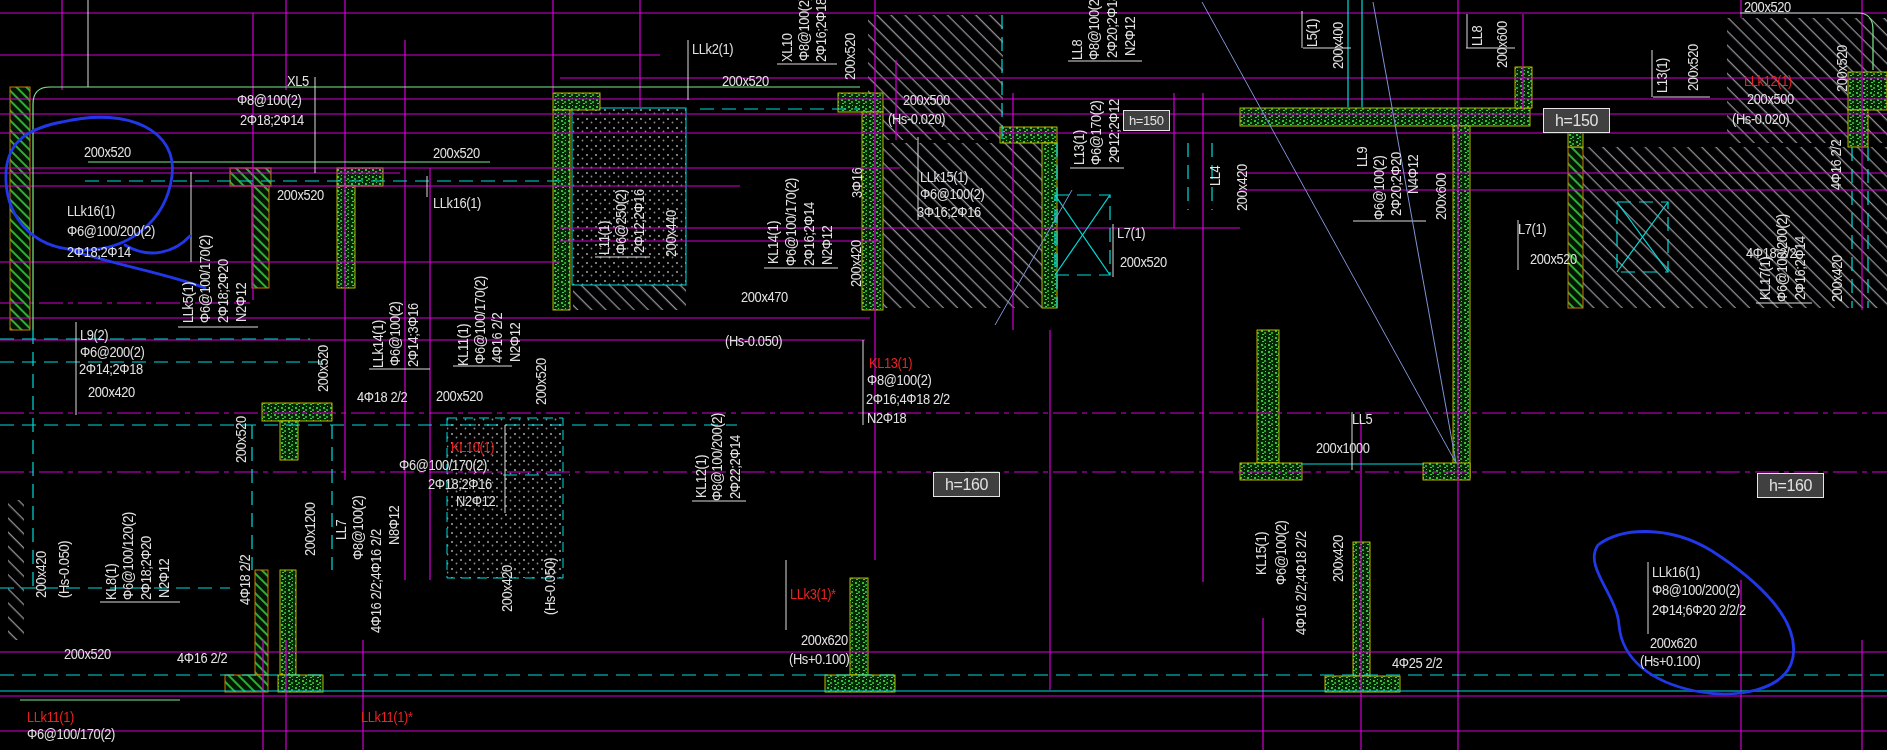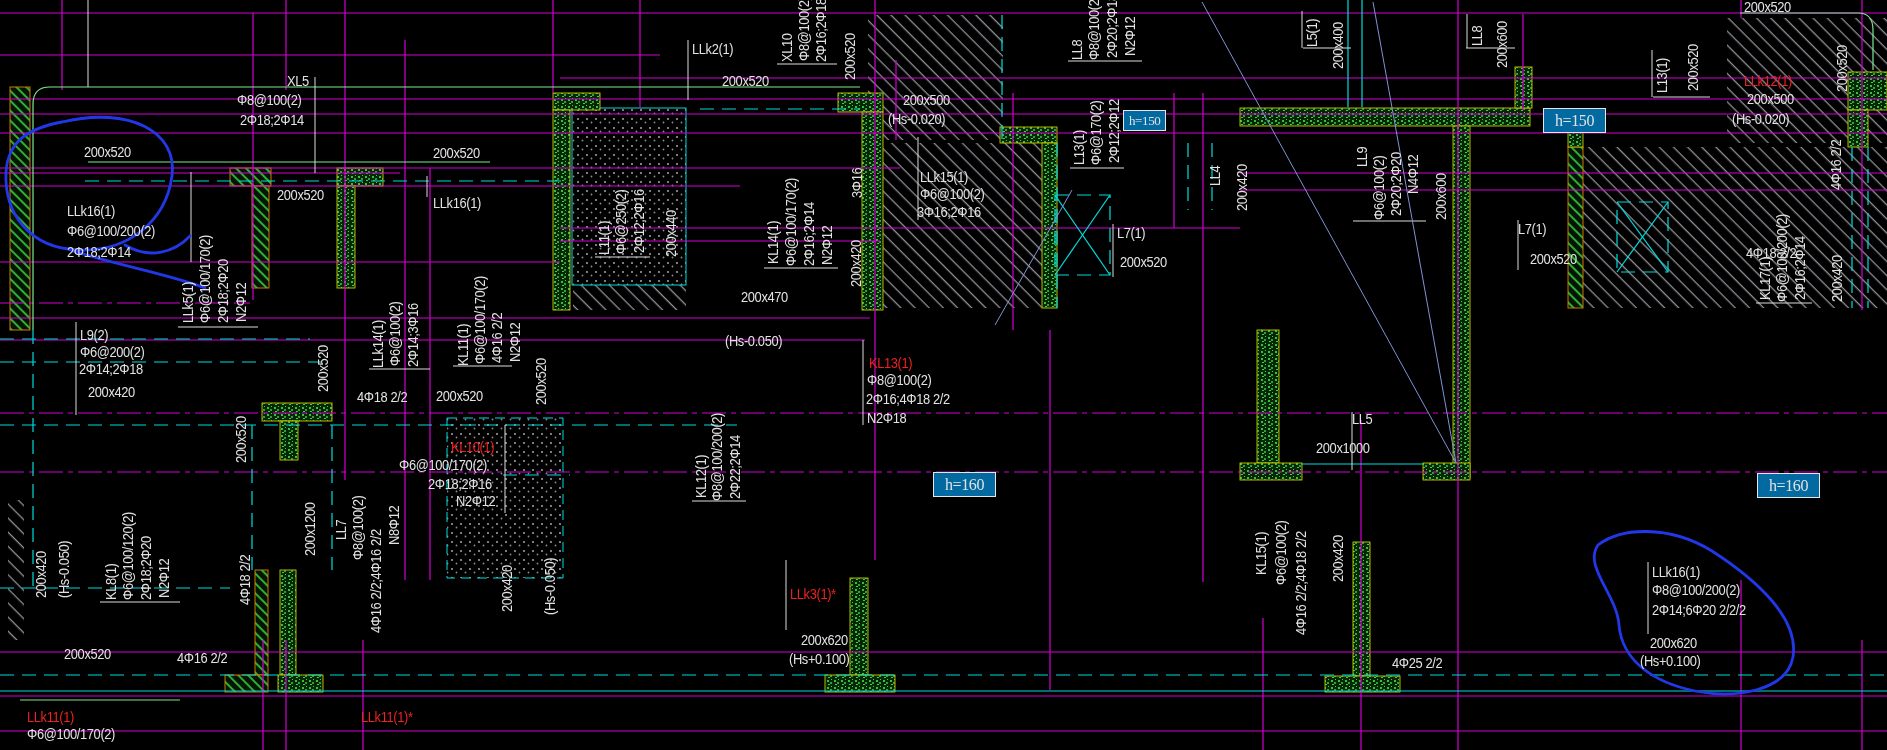--- a/index.html
+++ b/index.html
@@ -3,22 +3,22 @@
 <meta charset="utf-8">
 <style>
   html,body{margin:0;padding:0;background:#000;}
   #viewport{position:relative;width:1887px;height:750px;background:#000;overflow:hidden;
             font-family:"Liberation Sans", sans-serif;}
   #cad-svg{position:absolute;left:0;top:0;}
   #label-layer{position:absolute;left:0;top:0;width:100%;height:100%;}
   .lbl{position:absolute;font-size:14px;line-height:15px;letter-spacing:-0.4px;
        white-space:pre;transform-origin:0 0;transform:scaleX(.92);}
   .lbl.v{transform:rotate(-90deg) scaleX(.92);}
-  .lbl.boxed{border:1.6px solid #e6e6e6;background:#0369a1;padding:4px 11px;
-             font-size:16px;transform:none;z-index:5;font-family:Liberation Serif, serif;}
+  .lbl.boxed{border:1.6px solid #e6e6e6;background:#404040;padding:4px 11px;
+             font-size:16px;transform:none;z-index:5;}
   .lbl.boxed.small{padding:2px 5px;font-size:13px;}
 </style>
 </head>
 <body>
 
 <div id="viewport">
   <svg id="cad-svg" width="1887" height="750" viewBox="0 0 1887 750">
     <defs>
       <pattern id="speckle" width="7" height="7" patternUnits="userSpaceOnUse">
         <rect width="7" height="7" fill="#062706"></rect>

